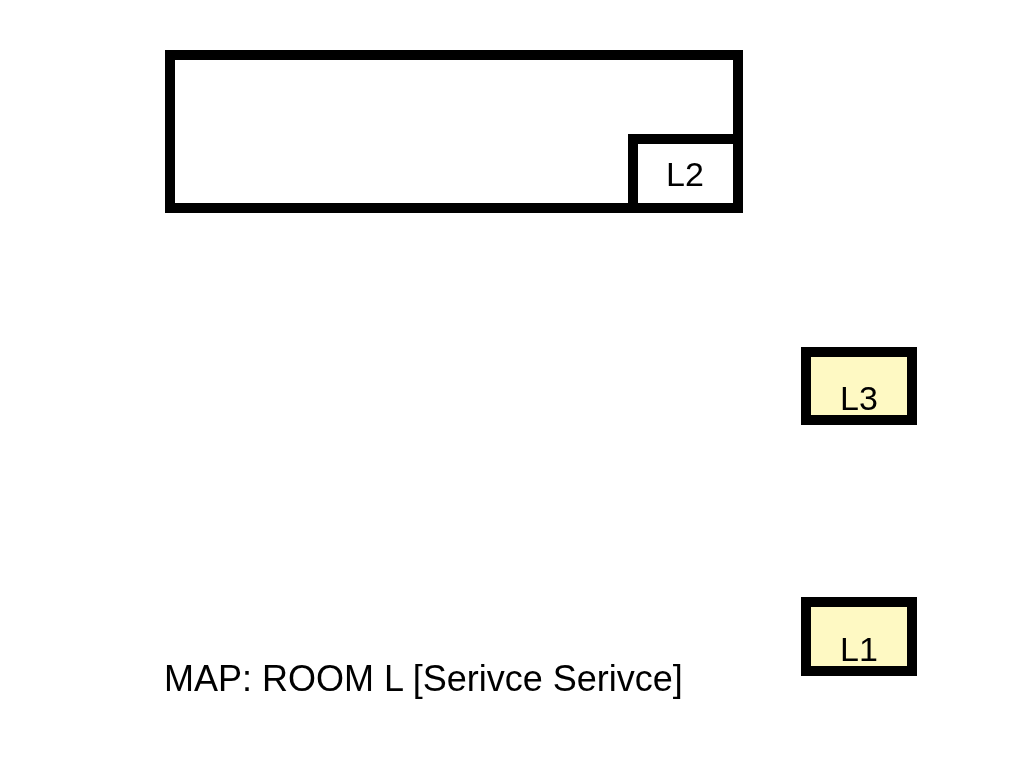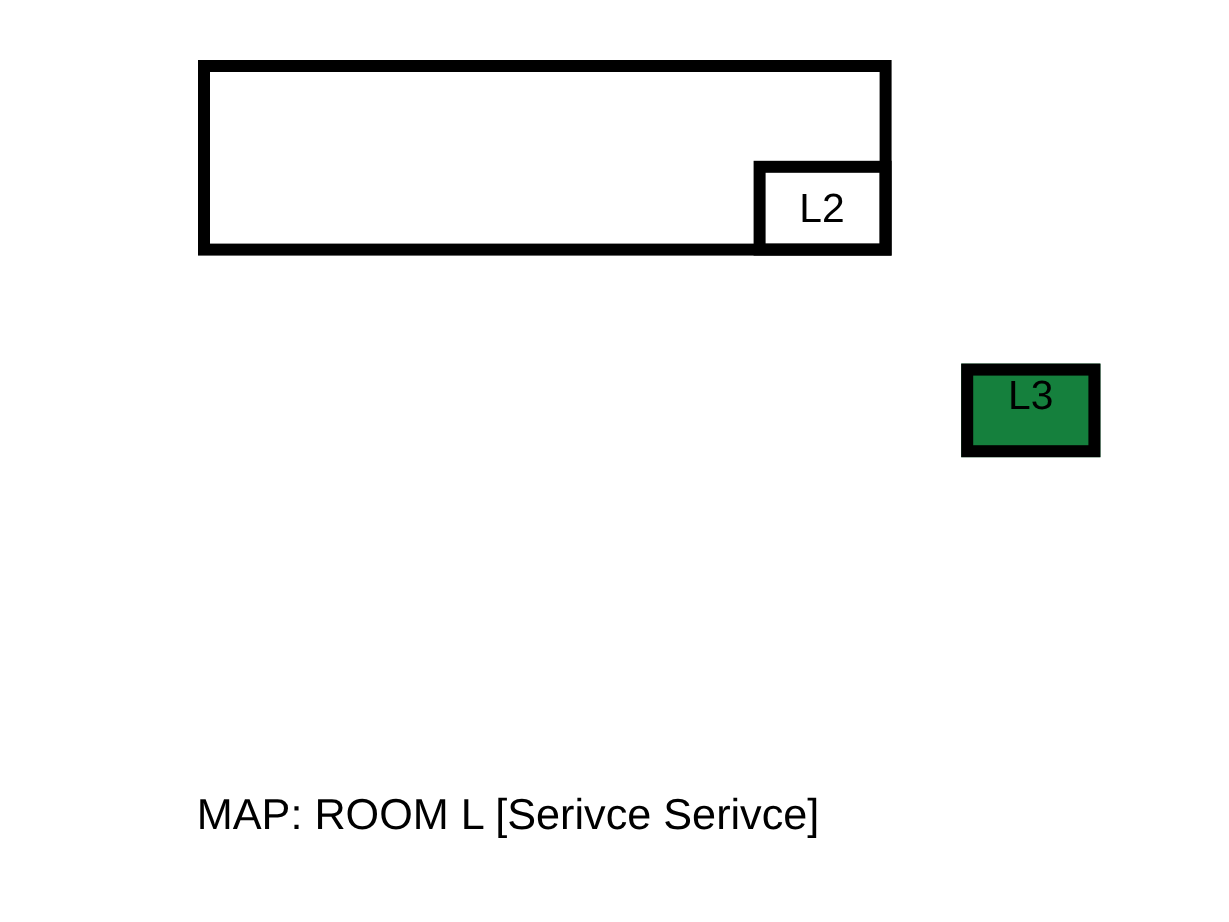--- a/index.html
+++ b/index.html
@@ -46,24 +46,25 @@
     width: 115px;
     height: 79px;
     border-width: 10px;
   }
 
   
   .box {
     position: absolute;
     box-sizing: border-box;
     border: 10px solid #000000;
-    background: #15803d;
+    background: #fef9c3;
     display: flex;
-    align-items: flex-start;
+    align-items: flex-end;
     justify-content: center;
+    margin-top: 44px;
   }
   .box-l3 {
     left: 801px;
     top: 303px;
     width: 116px;
     height: 78px;
   }
   .box-l1 {
     left: 801px;
     top: 553px;
@@ -118,16 +119,19 @@
   <div class="room-outline subroom-l2"></div>
 
   <div class="label-l2">
     <span class="room-label">L2</span>
   </div>
 
   <div class="box box-l3">
     <span class="room-label">L3</span>
   </div>
 
+  <div class="box box-l1">
+    <span class="room-label">L1</span>
+  </div>
 
   <div class="caption">MAP: ROOM L [Serivce Serivce]</div>
 
 </div>
 
 </body></html>

